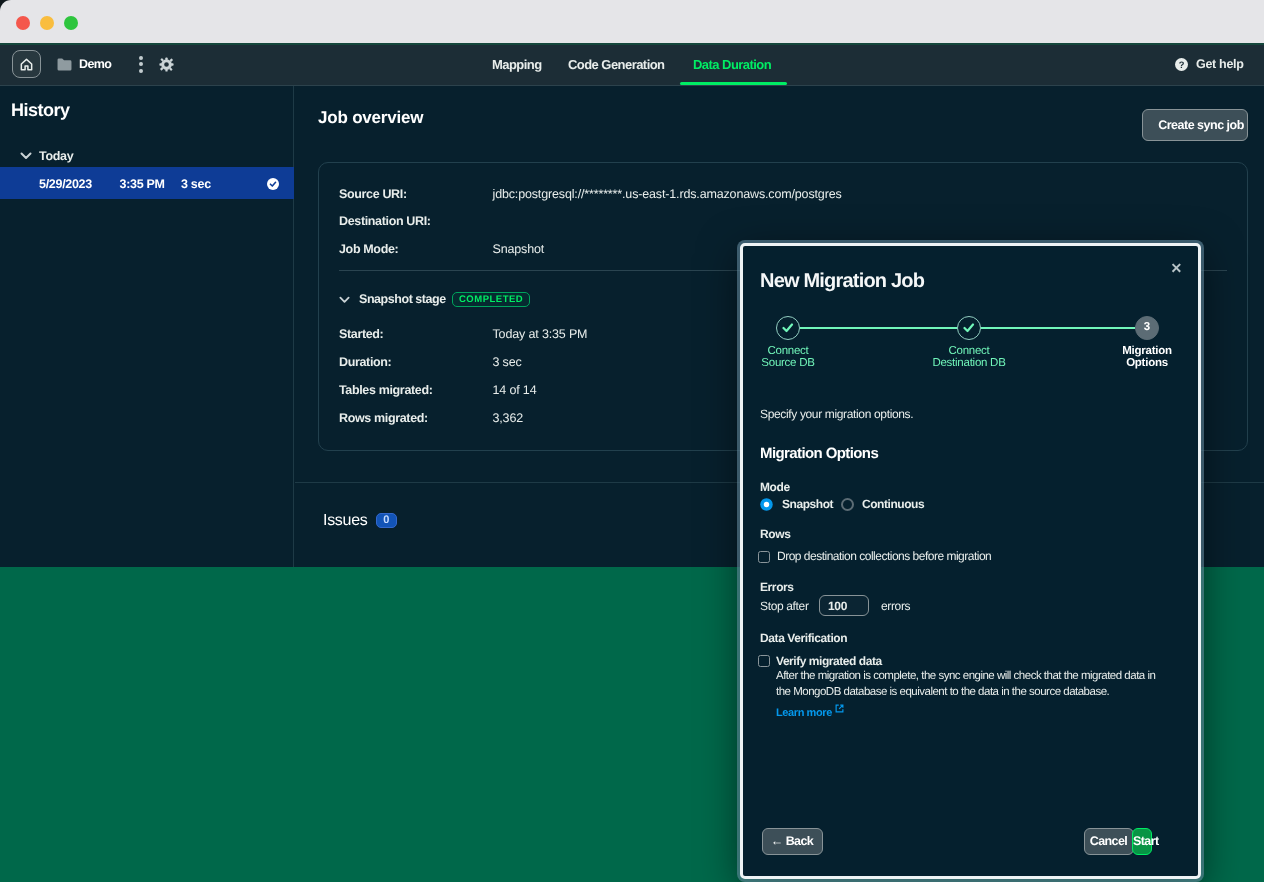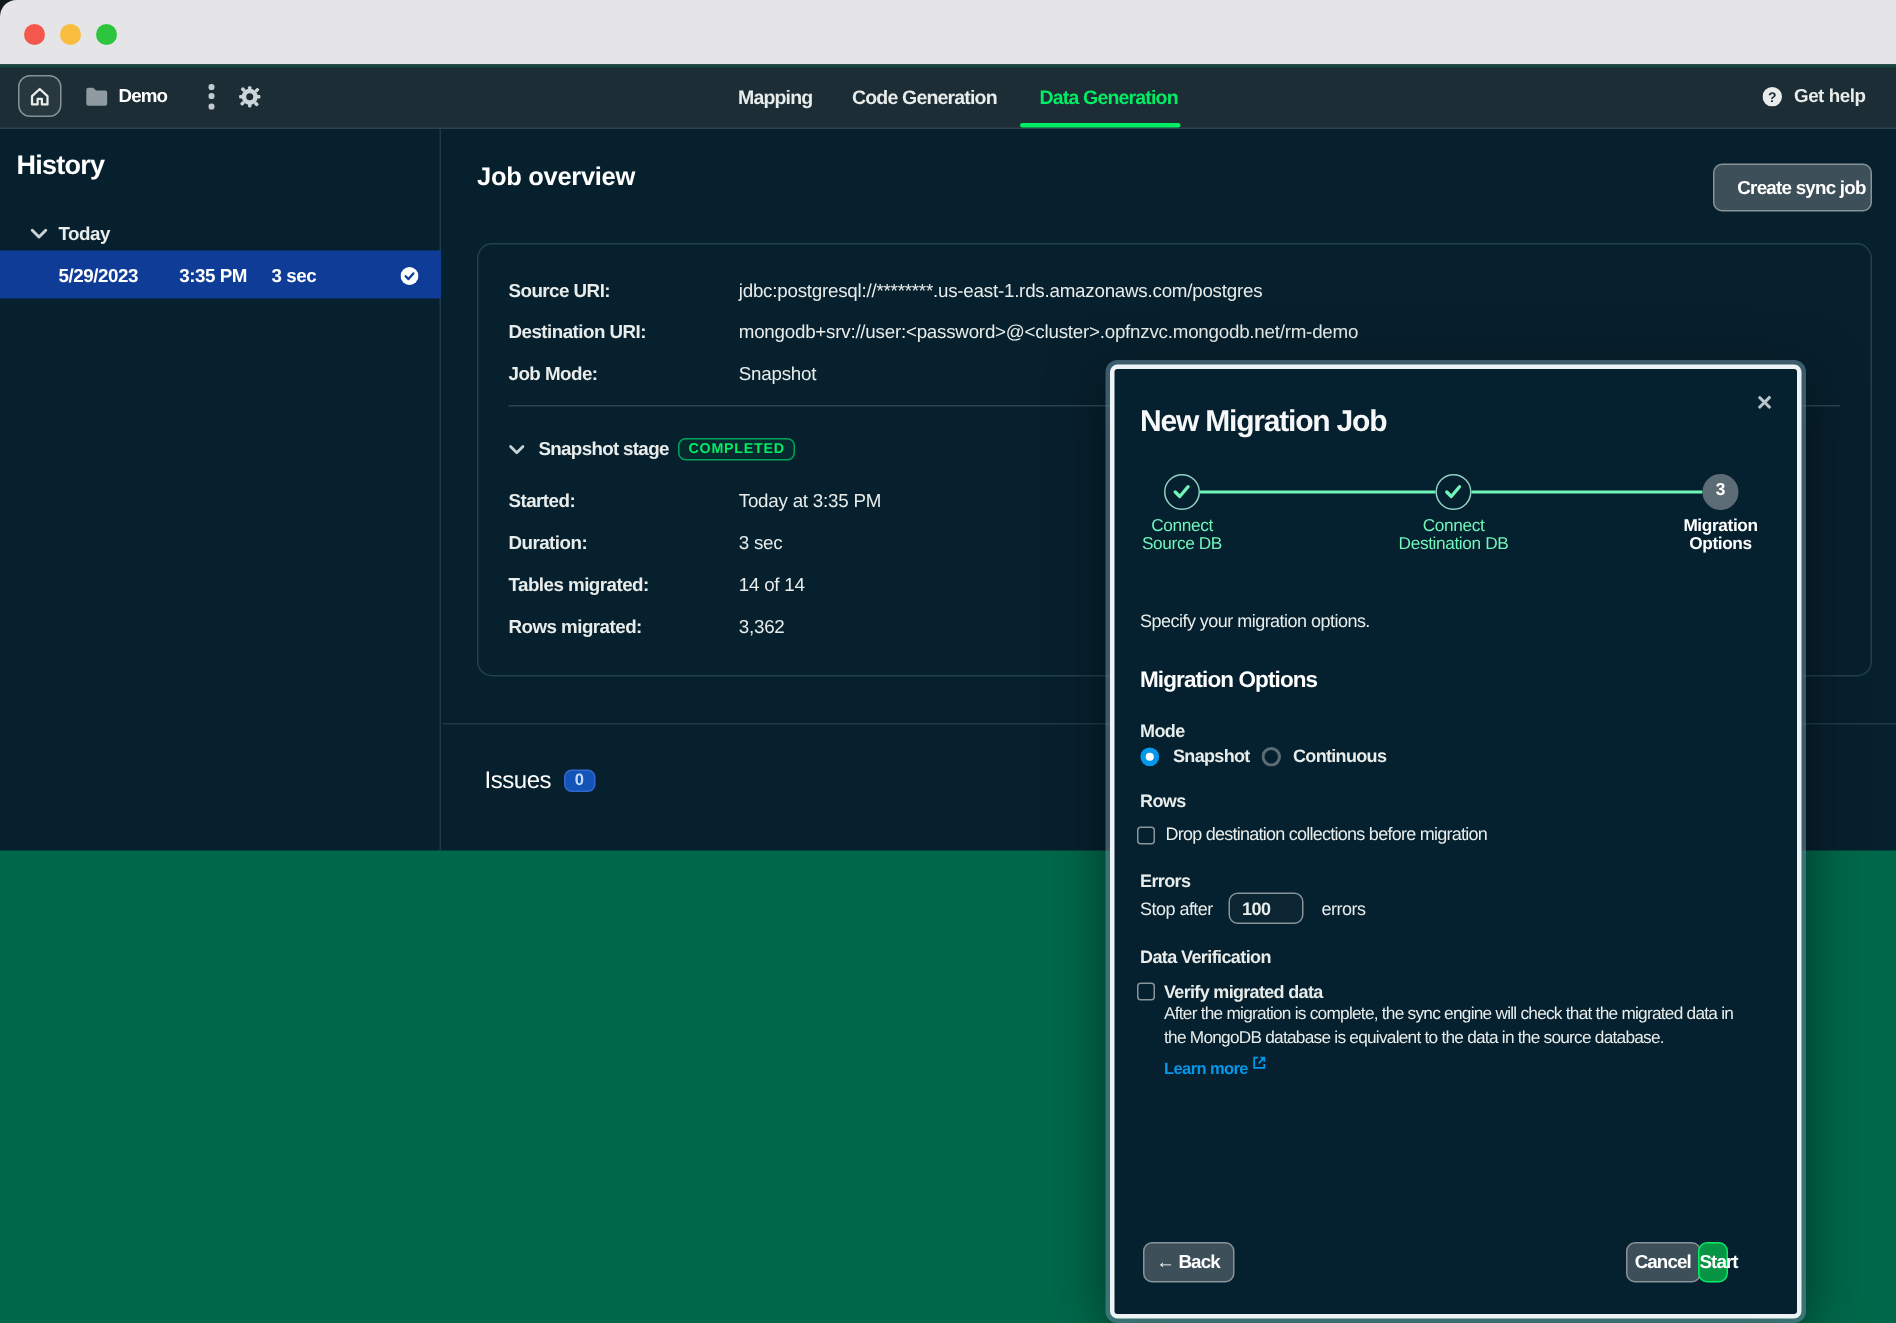--- a/index.html
+++ b/index.html
@@ -78,21 +78,21 @@
       <rect x="18" y="10.4" width="4" height="3.2" rx="1"></rect>
       <rect x="4.2" y="3.2" width="3.2" height="4" rx="1" transform="rotate(-45 5.8 5.2)"></rect>
       <rect x="16.6" y="16.8" width="3.2" height="4" rx="1" transform="rotate(-45 18.2 18.8)"></rect>
       <rect x="3.2" y="16.6" width="4" height="3.2" rx="1" transform="rotate(-45 5.2 18.2)"></rect>
       <rect x="16.8" y="4.2" width="4" height="3.2" rx="1" transform="rotate(-45 18.8 5.8)"></rect>
     </g>
   </svg>
 
   <div class="tab" style="left:492px;">Mapping</div>
   <div class="tab" style="left:568px;">Code Generation</div>
-  <div class="tab active" style="left:693px;">Data Generation</div>
+  <div class="tab active" style="left:693px;">Data Duration</div>
   <div class="tabline" style="left:680px; width:107px;"></div>
 
   <svg width="13" height="13" viewBox="0 0 14 14" style="position:absolute;left:1175px;top:15px;">
     <circle cx="7" cy="7" r="7" fill="#e8edeb"></circle>
     <text x="7" y="10.5" font-size="10" font-weight="bold" fill="#1c2d36" text-anchor="middle" font-family="Liberation Sans">?</text>
   </svg>
   <div class="abs" style="left:1196px; top:14px; font-size:12.5px; letter-spacing:-0.3px; color:#e8edeb;">Get help</div>
 </div>
 
 <div class="sidebar">
@@ -112,21 +112,20 @@
   </div>
 </div>
 
 <div class="abs" style="left:318px; top:108px; font-size:17px; font-weight:bold; letter-spacing:-0.2px; color:#fff;">Job overview</div>
 <div class="createbtn">Create sync job</div>
 
 <div class="panel">
   <div class="lbl" style="top:23.5px;">Source URI:</div>
   <div class="val" style="top:23.5px;">jdbc:postgresql://********.us-east-1.rds.amazonaws.com/postgres</div>
   <div class="lbl" style="top:51px;">Destination URI:</div>
-  <div class="val" style="top:51px;">mongodb+srv://user:&lt;password&gt;@&lt;cluster&gt;.opfnzvc.mongodb.net/rm-demo</div>
   <div class="lbl" style="top:79px;">Job Mode:</div>
   <div class="val" style="top:79px;">Snapshot</div>
   <div class="abs" style="left:20px; top:107px; width:888px; height:1px; background:#2a4450;"></div>
   <svg width="11" height="8" viewBox="0 0 12 8" style="position:absolute;left:20px;top:133px;">
     <path d="M1.5 1.5 L6 6 L10.5 1.5" fill="none" stroke="#c9d2d5" stroke-width="2" stroke-linecap="round" stroke-linejoin="round"></path>
   </svg>
   <div class="lbl" style="left:40px; top:128.8px; letter-spacing:-0.45px;">Snapshot stage</div>
   <div class="badge-completed">COMPLETED</div>
   <div class="lbl" style="top:163.8px;">Started:</div>
   <div class="val" style="top:163.8px;">Today at 3:35 PM</div>

